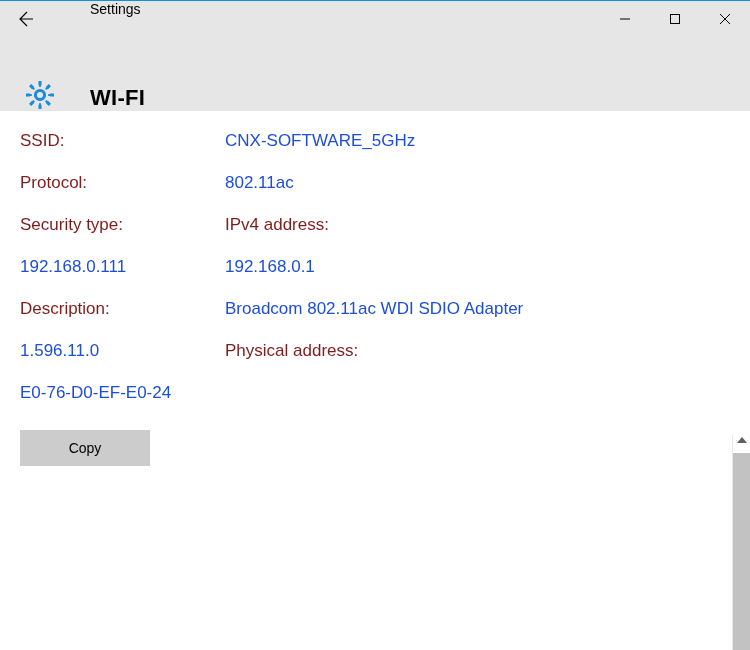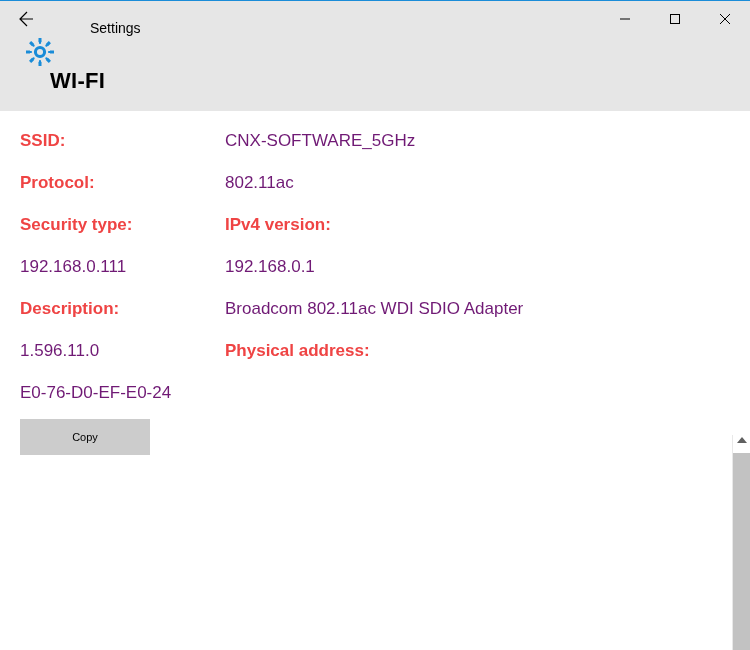--- a/index.html
+++ b/index.html
@@ -17,21 +17,21 @@
     }
     .top-accent {
       width: 100%;
       height: 1px;
       background: #1a8cd8;
     }
     .titlebar {
       height: 35px;
       background: #e6e6e6;
       display: flex;
-      align-items: flex-end;
+      align-items: flex-start;
       padding: 0;
     }
     .back-btn {
       width: 50px;
       height: 35px;
       display: flex;
       align-items: center;
       justify-content: center;
       cursor: pointer;
     }
@@ -50,23 +50,22 @@
       height: 35px;
       display: flex;
       align-items: center;
       justify-content: center;
       cursor: pointer;
     }
     .header-section {
       height: 75px;
       background: #e6e6e6;
       display: flex;
-      align-items: flex-start;
+      align-items: flex-end;
       padding-left: 20px;
-      flex-direction: column;
     }
     .gear-wrap {
       display: flex;
       align-items: center;
       justify-content: center;
       width: 40px;
     }
     .page-heading {
       font-size: 22px;
       font-weight: 600;
@@ -80,35 +79,35 @@
       height: calc(650px - 111px);
     }
     .props {
       display: grid;
       grid-template-columns: 205px 1fr;
       row-gap: 22px;
       column-gap: 0;
     }
     .prop-label {
       font-size: 17px;
-      color: #ef4444;
-      font-weight: 700;
+      color: #7f1d1d;
+      font-weight: 400;
     }
     .prop-value {
       font-size: 17px;
-      color: #701a75;
+      color: #1d4ed8;
       font-weight: 400;
     }
     .copy-btn {
-      margin-top: 16px;
+      margin-top: 27px;
       width: 130px;
       height: 36px;
       background: #cccccc;
       border: none;
-      font-size: 11px;
+      font-size: 14px;
       color: #000;
       cursor: pointer;
       font-family: inherit;
     }
     .scroll-thumb {
       position: absolute;
       right: 0;
       width: 18px;
       height: 215px;
       bottom: 0;
@@ -195,21 +194,21 @@
 <div class="content">
   <div class="props">
     <div class="prop-label">SSID:</div>
     <div class="prop-value">CNX-SOFTWARE_5GHz</div>
 
     <div class="prop-label">Protocol:</div>
     <div class="prop-value">802.11ac</div>
 
     <div class="prop-label">Security type:</div>
 
-    <div class="prop-label">IPv4 version:</div>
+    <div class="prop-label">IPv4 address:</div>
     <div class="prop-value">192.168.0.111</div>
 
     <div class="prop-value">192.168.0.1</div>
 
 
     <div class="prop-label">Description:</div>
     <div class="prop-value">Broadcom 802.11ac WDI SDIO Adapter</div>
 
     <div class="prop-value">1.596.11.0</div>
 

